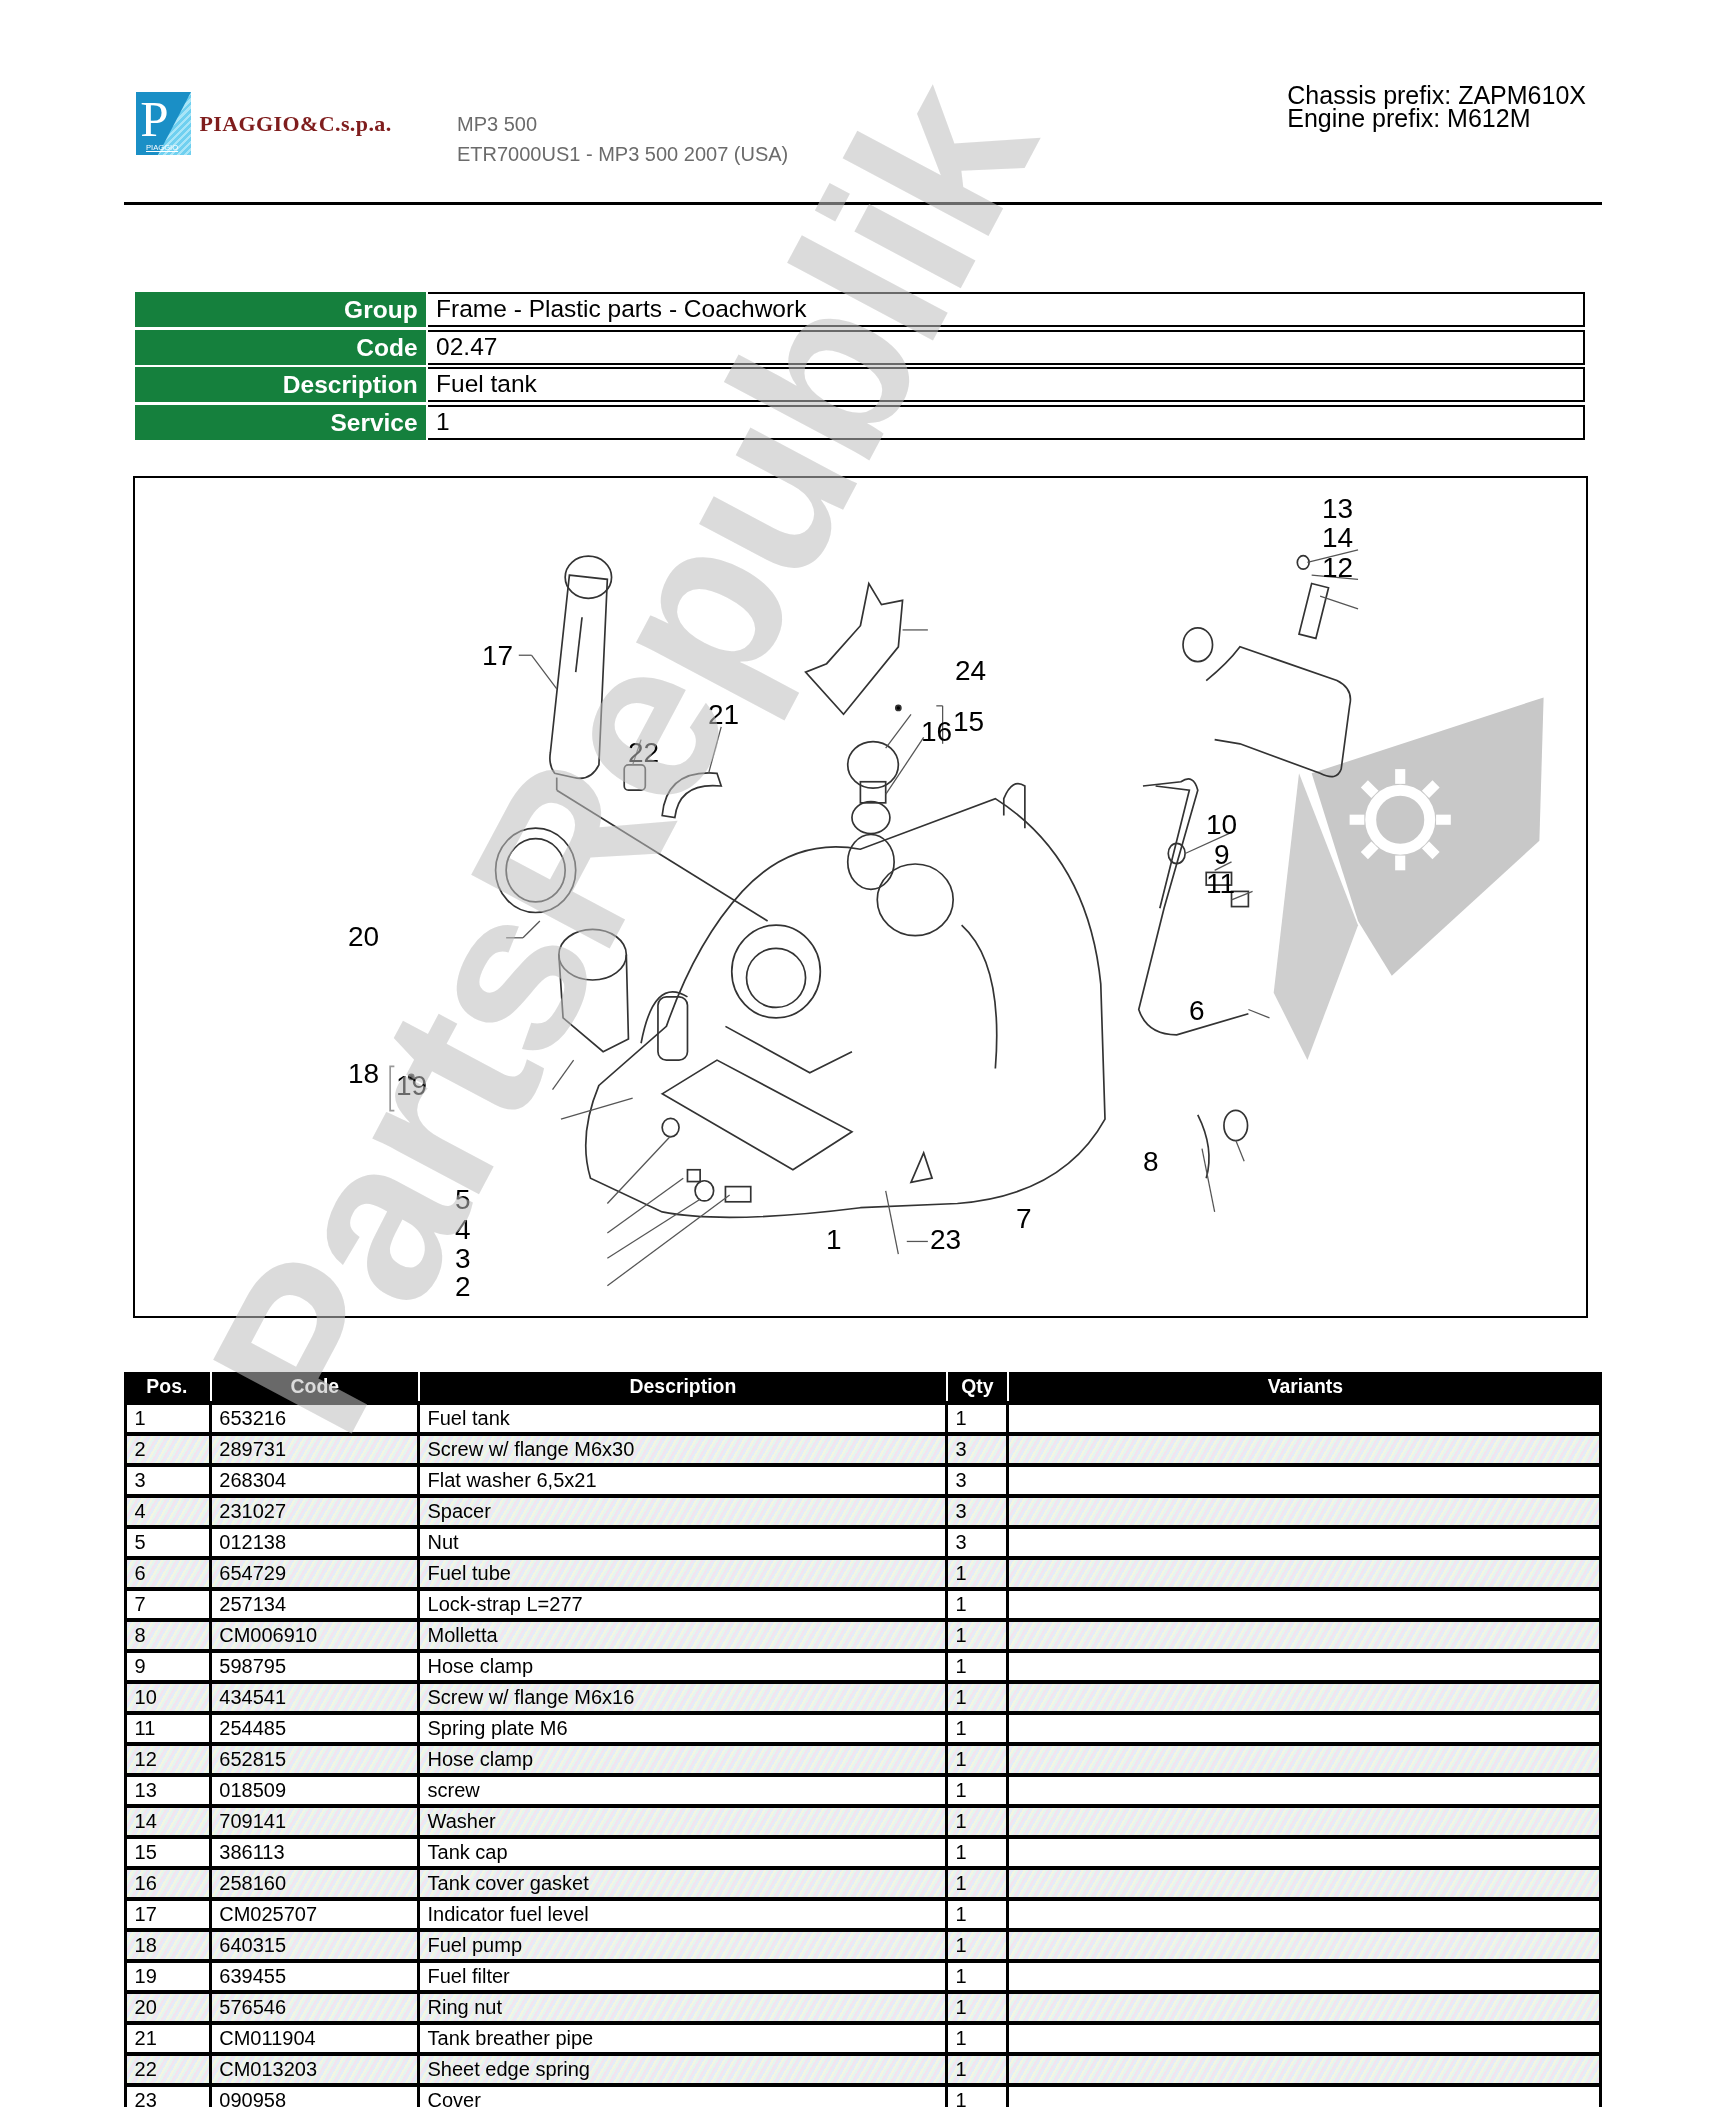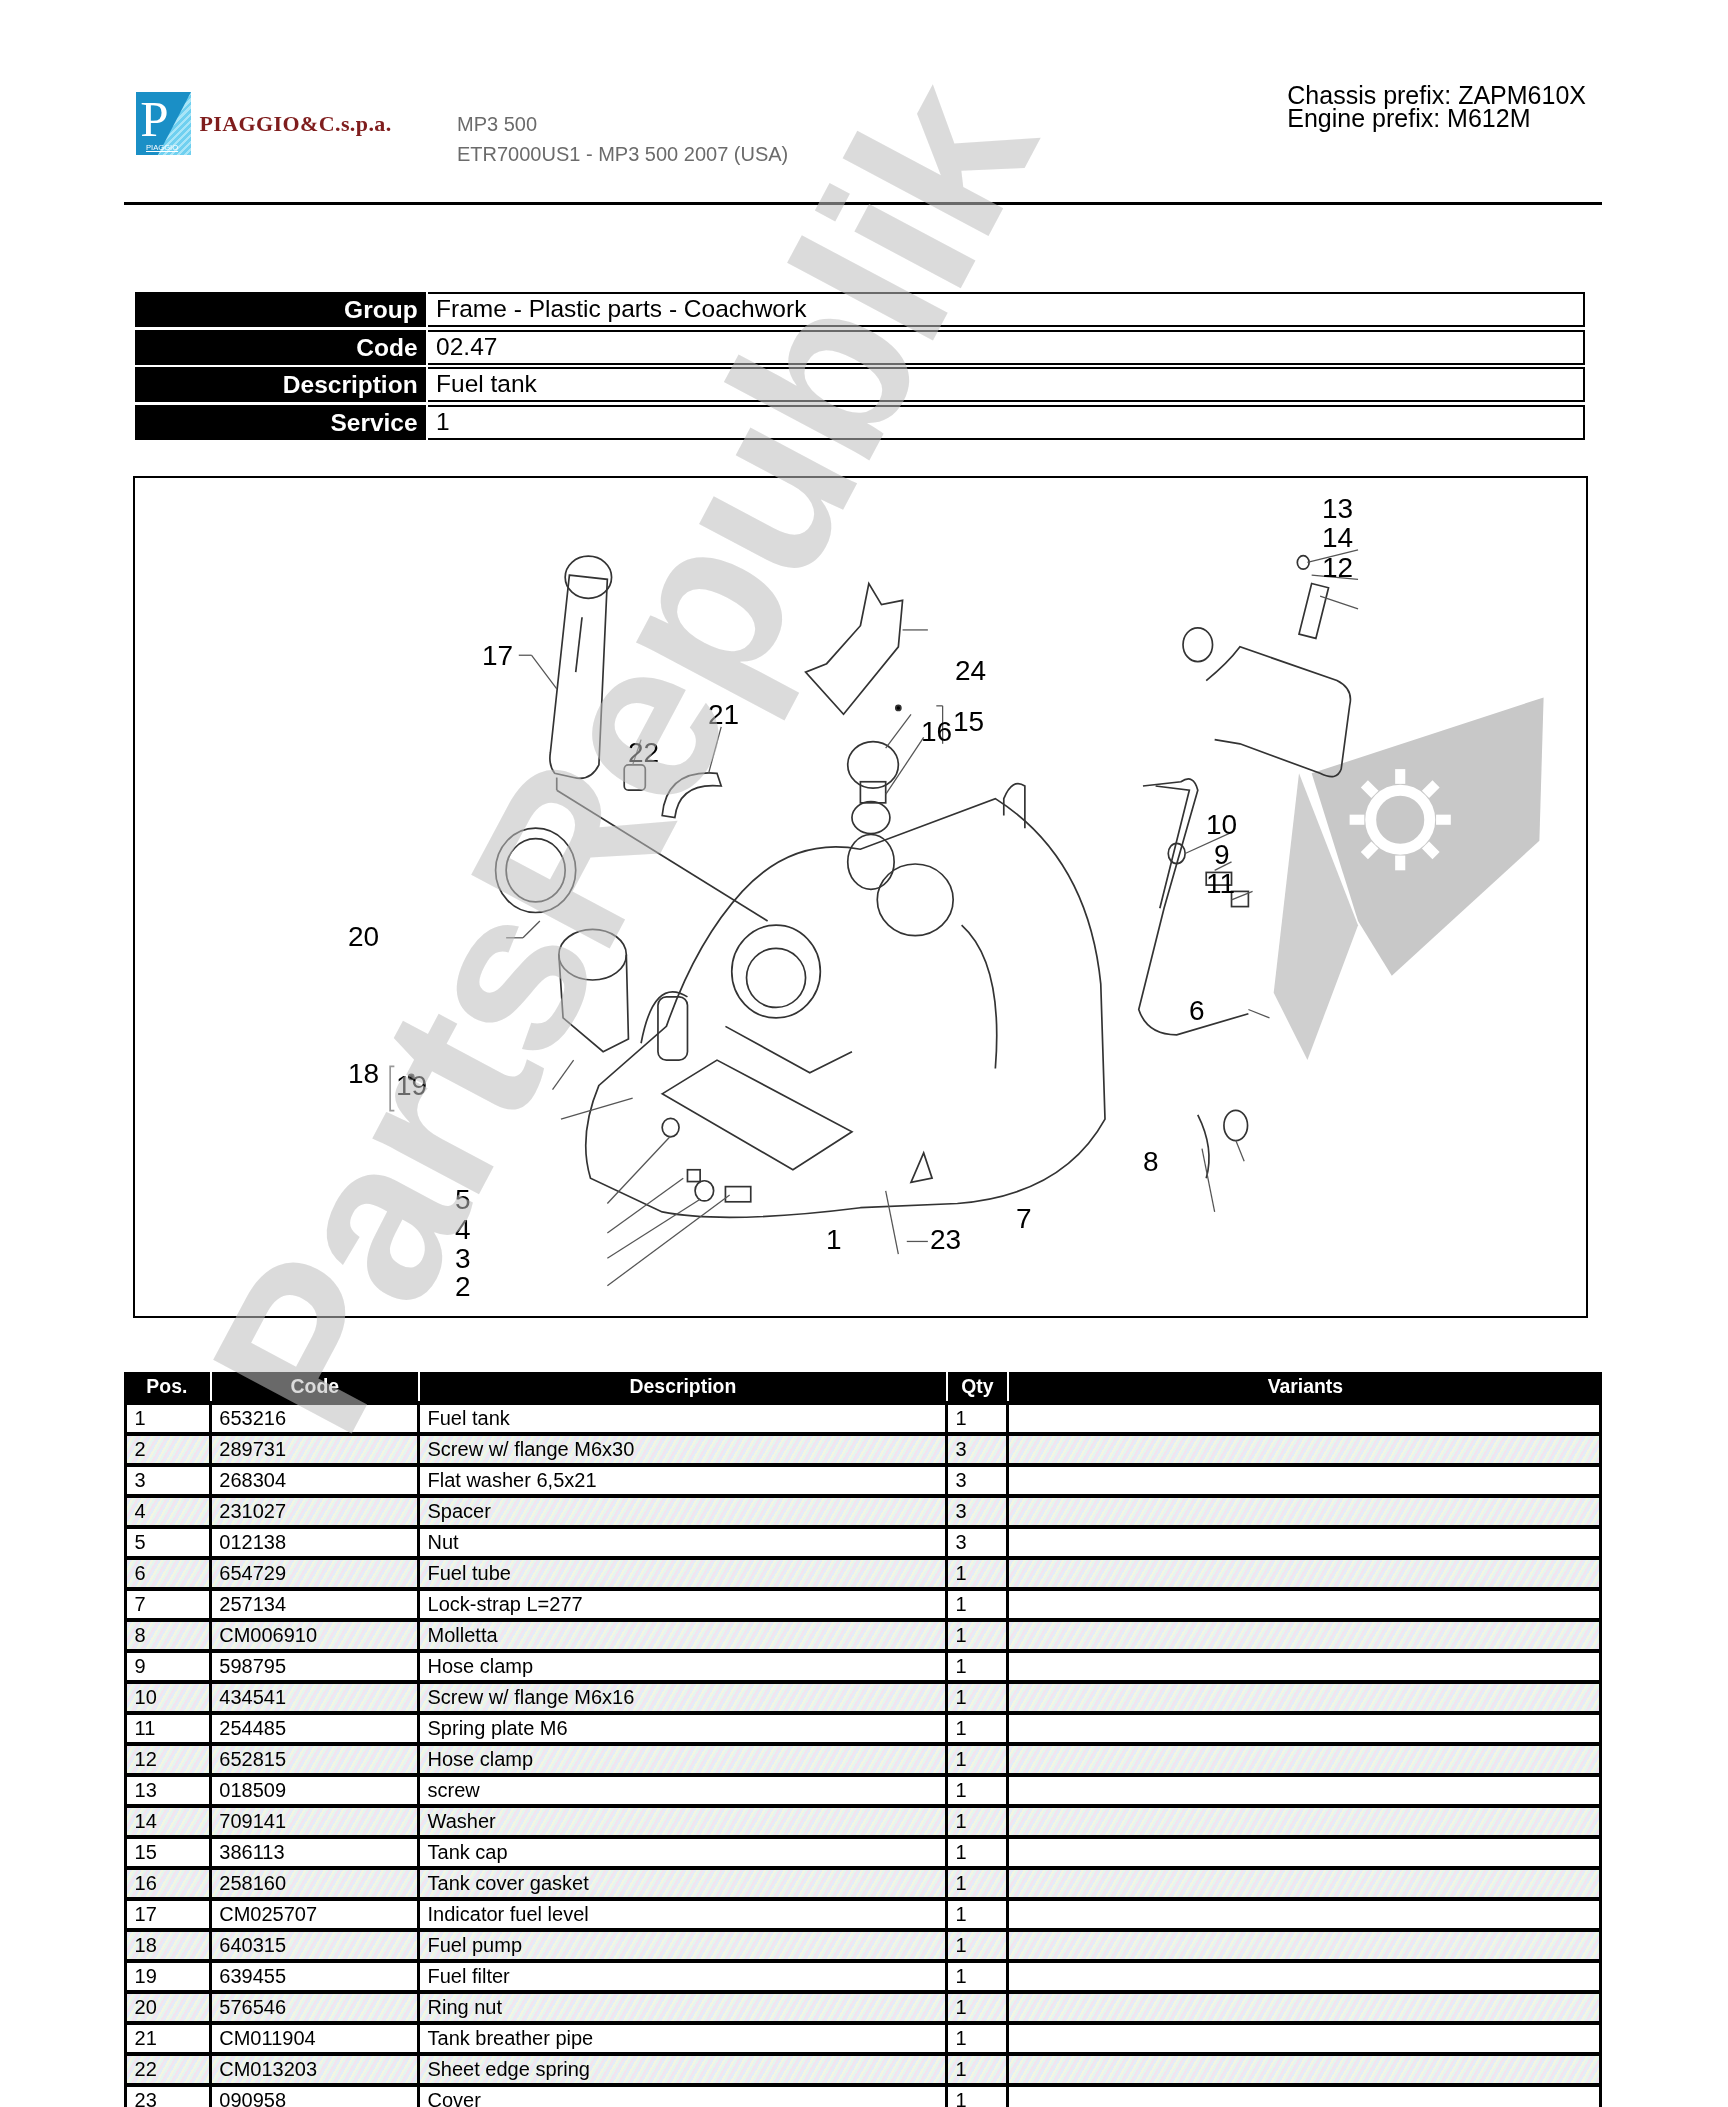--- a/index.html
+++ b/index.html
@@ -22,21 +22,21 @@
   .hdr-logo .small { left:10px; bottom:3.4px; font-size:7.6px; }
   .hdr-logo .logo-word { font-size:22px; margin-left:8.4px; }
 
   .hdr-title { position:absolute; left:457px; top:109px; font-size:20px; color:#6b6b6b; line-height:30px; }
   .hdr-right { position:absolute; right:143px; top:84px; font-size:25px; text-align:left; line-height:23px; }
   .hdr-rule { position:absolute; left:124px; top:202px; width:1478px; height:2.5px; background:#000; }
 
   
   .info { position:absolute; left:135px; top:292px; width:1450px; }
   .info-row { display:flex; height:35px; margin-bottom:2.5px; }
-  .info-label { width:291px; background:#000000; color:#fff; font-weight:bold; font-size:24.5px;
+  .info-label { width:291px; background:#15803d; color:#fff; font-weight:bold; font-size:24.5px;
                 text-align:right; padding-right:8.4px; box-sizing:border-box; line-height:35px; }
   .info-value { flex:1; border:2.5px solid #000; border-left:none; font-size:24.5px; line-height:29.5px;
                 padding-left:8.4px; box-sizing:border-box; margin-left:1.7px; }
   .info-row:first-child .info-value { border-top:2.5px solid #000; }
 
   
   .diagram { position:absolute; left:133px; top:476px; width:1455px; height:842px;
              border:2.5px solid #000; box-sizing:border-box; overflow:hidden; }
   .diagram svg { position:absolute; left:0; top:0; }
   .callout { position:absolute; font-size:28px; line-height:28px; }

